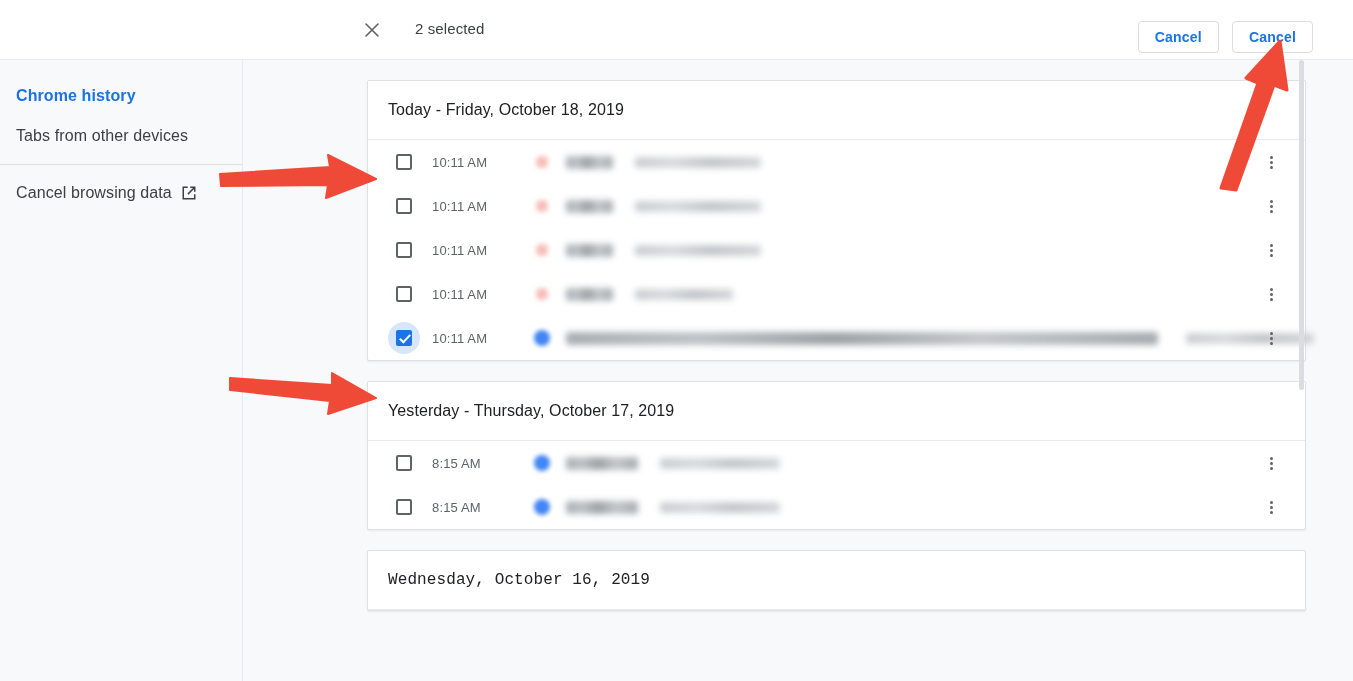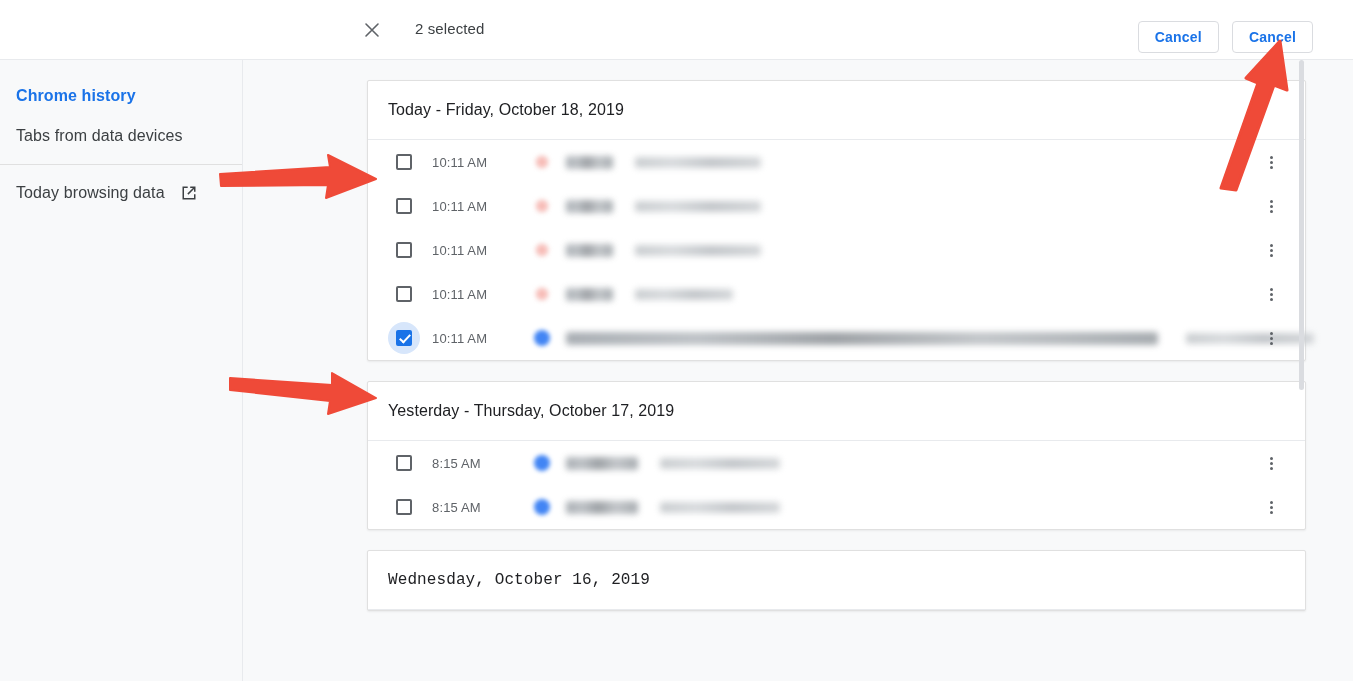--- a/index.html
+++ b/index.html
@@ -233,25 +233,25 @@
     </div>
   </div>
 
   <div class="body-area">
 
     <nav class="sidebar">
       <div class="side-item active">
         <span>Chrome history</span>
       </div>
       <div class="side-item">
-        <span>Tabs from data devices</span>
+        <span>Tabs from other devices</span>
       </div>
       <div class="side-divider"></div>
       <div class="side-item external">
-        <span>Today browsing data</span>
+        <span>Cancel browsing data</span>
         <span>
           <svg class="ext-icon" viewBox="0 0 18 18" aria-hidden="true">
             <path d="M2.5 2.5 h5.2 v1.5 H4 v10 h10 V10.3 h1.5 v5.2 h-13 z" fill="#3c4043"></path>
             <path d="M10.2 2.5 H15.5 V7.8 H14 V5.06 L8.4 10.66 7.34 9.6 12.94 4 H10.2 z" fill="#3c4043"></path>
           </svg>
         </span>
       </div>
     </nav>
 
     <div class="content">

